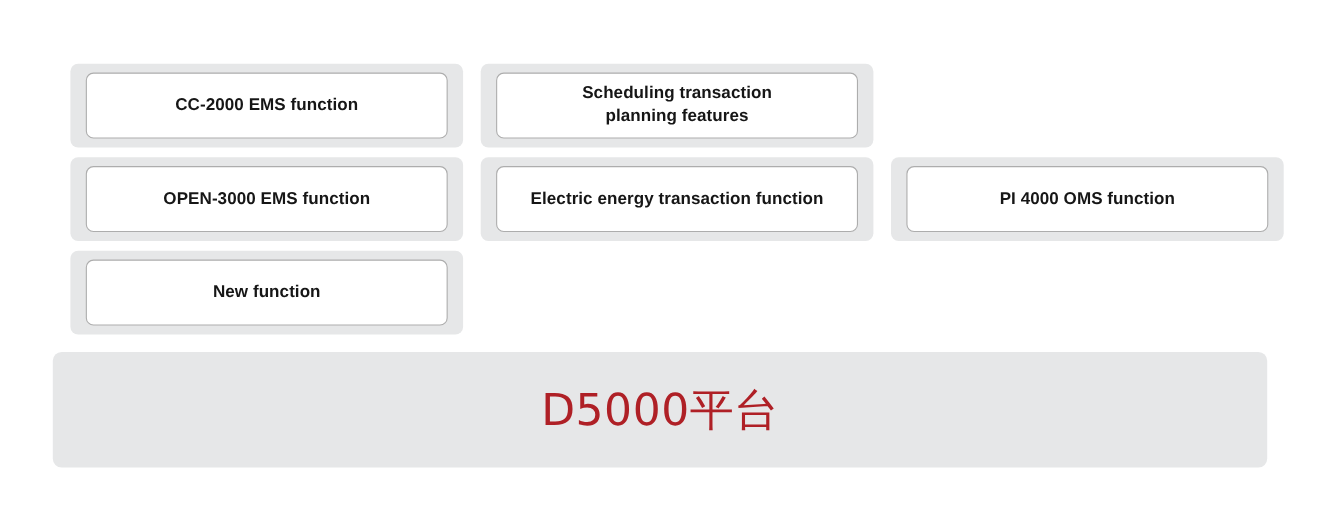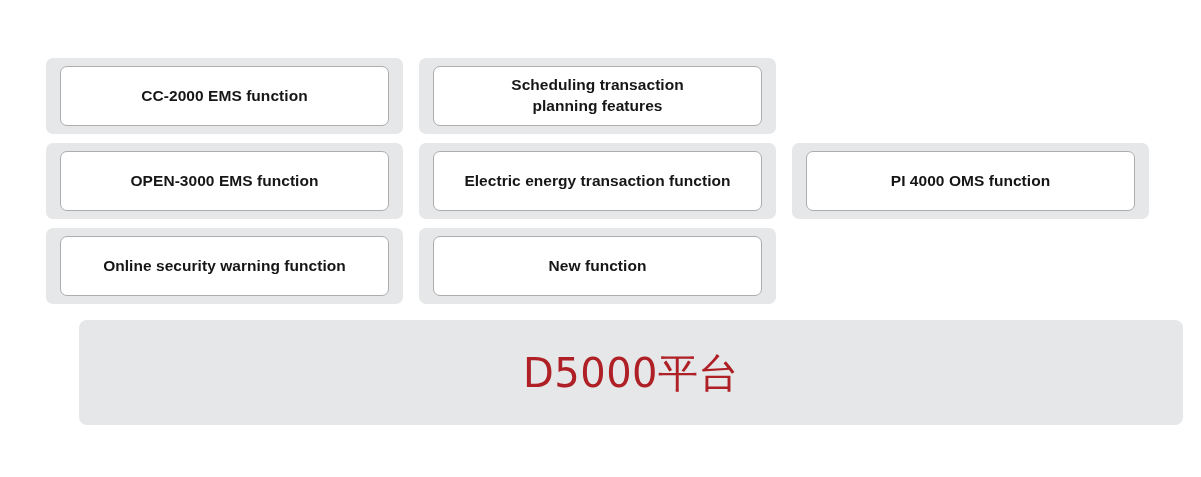--- a/index.html
+++ b/index.html
@@ -17,21 +17,21 @@
   #diagram {
     position: relative;
     width: 1201px;
     height: 477px;
     background: #FFFFFF;
   }
 
   
   .grid {
     position: absolute;
-    left: 46px;
+    left: 64px;
     top: 58px;
     width: 1104px;
     height: 254px;
     display: grid;
     grid-template-columns: 357px 357px 357px;
     grid-template-rows: 76px 76px 76px;
     column-gap: 16px;
     row-gap: 9px;
   }
 
@@ -78,21 +78,20 @@
     left: 48px;
     top: 320px;
     width: 1104px;
     height: 105px;
     background: #E6E7E8;
     border-radius: 8px;
     display: flex;
     align-items: center;
     justify-content: center;
     box-sizing: border-box;
-    margin-left: 31px;
   }
   .platform-title {
     font-size: 40px;
     font-weight: 400;
     color: #AF2026;
     letter-spacing: 0.5px;
     line-height: 1;
     font-family: "DejaVu Sans", "Liberation Sans", sans-serif;
   }
 </style>
@@ -129,25 +128,20 @@
         <span class="card-label">Electric energy transaction function</span>
       </div>
     </div>
 
     <div class="cell">
       <div class="card">
         <span class="card-label">PI 4000 OMS function</span>
       </div>
     </div>
 
-    <div class="cell">
-      <div class="card">
-        <span class="card-label">Online security warning function</span>
-      </div>
-    </div>
 
 
     <div class="cell">
       <div class="card">
         <span class="card-label">New function</span>
       </div>
     </div>
 
   </div>
 

